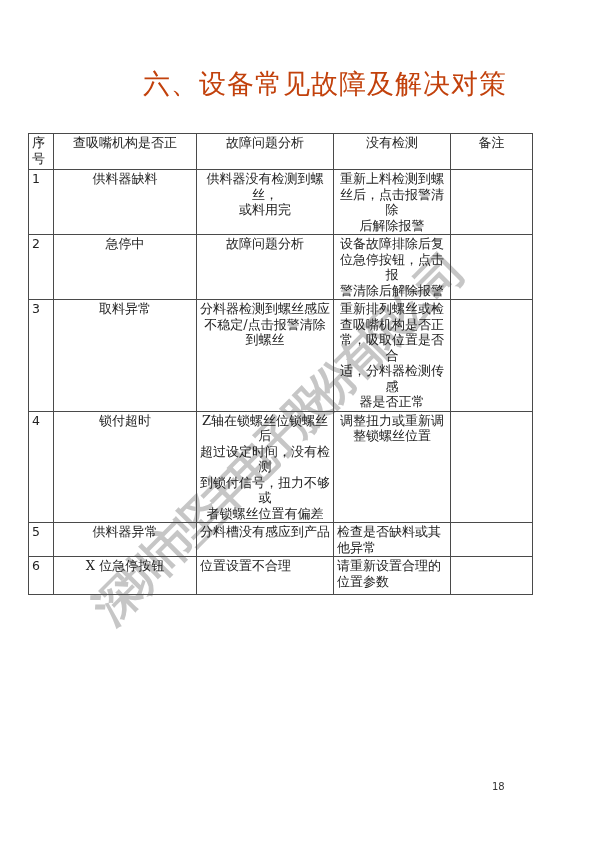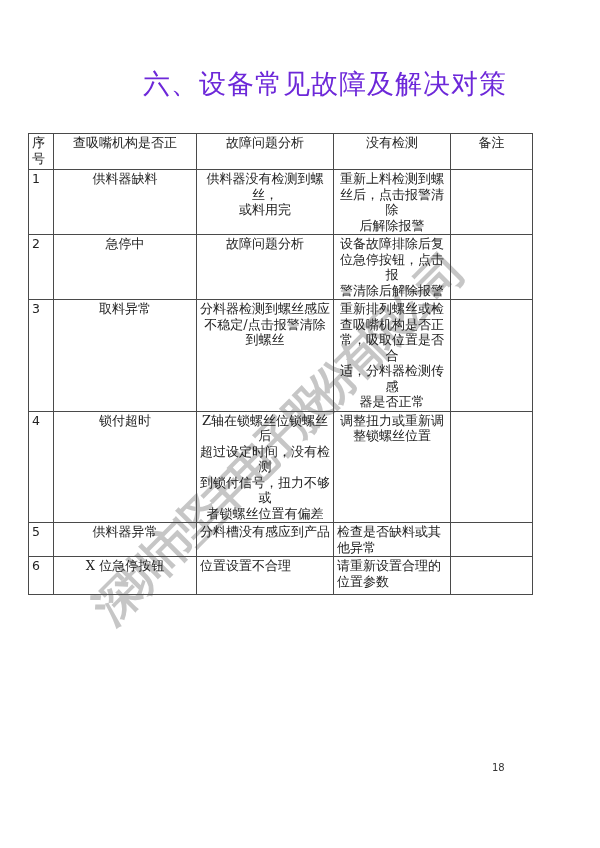--- a/index.html
+++ b/index.html
@@ -12,37 +12,37 @@
     position:absolute; left:102px; top:585px;
     transform:rotate(-45deg); transform-origin:0 50%;
     font-family:"DejaVu Sans","Liberation Sans",sans-serif;
     font-size:46px; font-weight:bold; letter-spacing:-8px;
     color:#c6c6c6; white-space:nowrap; z-index:0;
     user-select:none;
   }
   .doc-title {
     position:absolute; top:66px; left:50px; width:550px;
     text-align:center; font-size:27px; letter-spacing:1px;
-    color:#6d28d9; z-index:1; font-weight:400;
+    color:#c2410c; z-index:1; font-weight:400;
   }
   .fault-table {
     position:absolute; left:28px; top:133px; width:504px; z-index:1;
     border-collapse:collapse; table-layout:fixed;
     font-size:13px; line-height:15.5px; color:#222222;
   }
   .fault-table th, .fault-table td {
     border:1px solid #4a4a4a; vertical-align:top;
     padding:1px 3px; white-space:pre-line;
     font-weight:400; background:transparent; overflow:hidden;
   }
   .ta-c { text-align:center; }
   .ta-l { text-align:left; }
   .num-cell { font-family:"DejaVu Sans","Liberation Sans",sans-serif; font-size:12.5px; text-align:left; padding-left:5px; }
   .page-number {
-    position:absolute; left:492px; top:762px; z-index:1;
+    position:absolute; left:492px; top:781px; z-index:1;
     font-family:"DejaVu Sans","Liberation Sans",sans-serif;
     font-size:10px; color:#333333;
   }
 </style>
 </head>
 <body>
 
 <div class="page">
 
   <div class="watermark" style="color: rgb(198, 198, 198);">深圳市坚丰电子股份有限公司</div>

